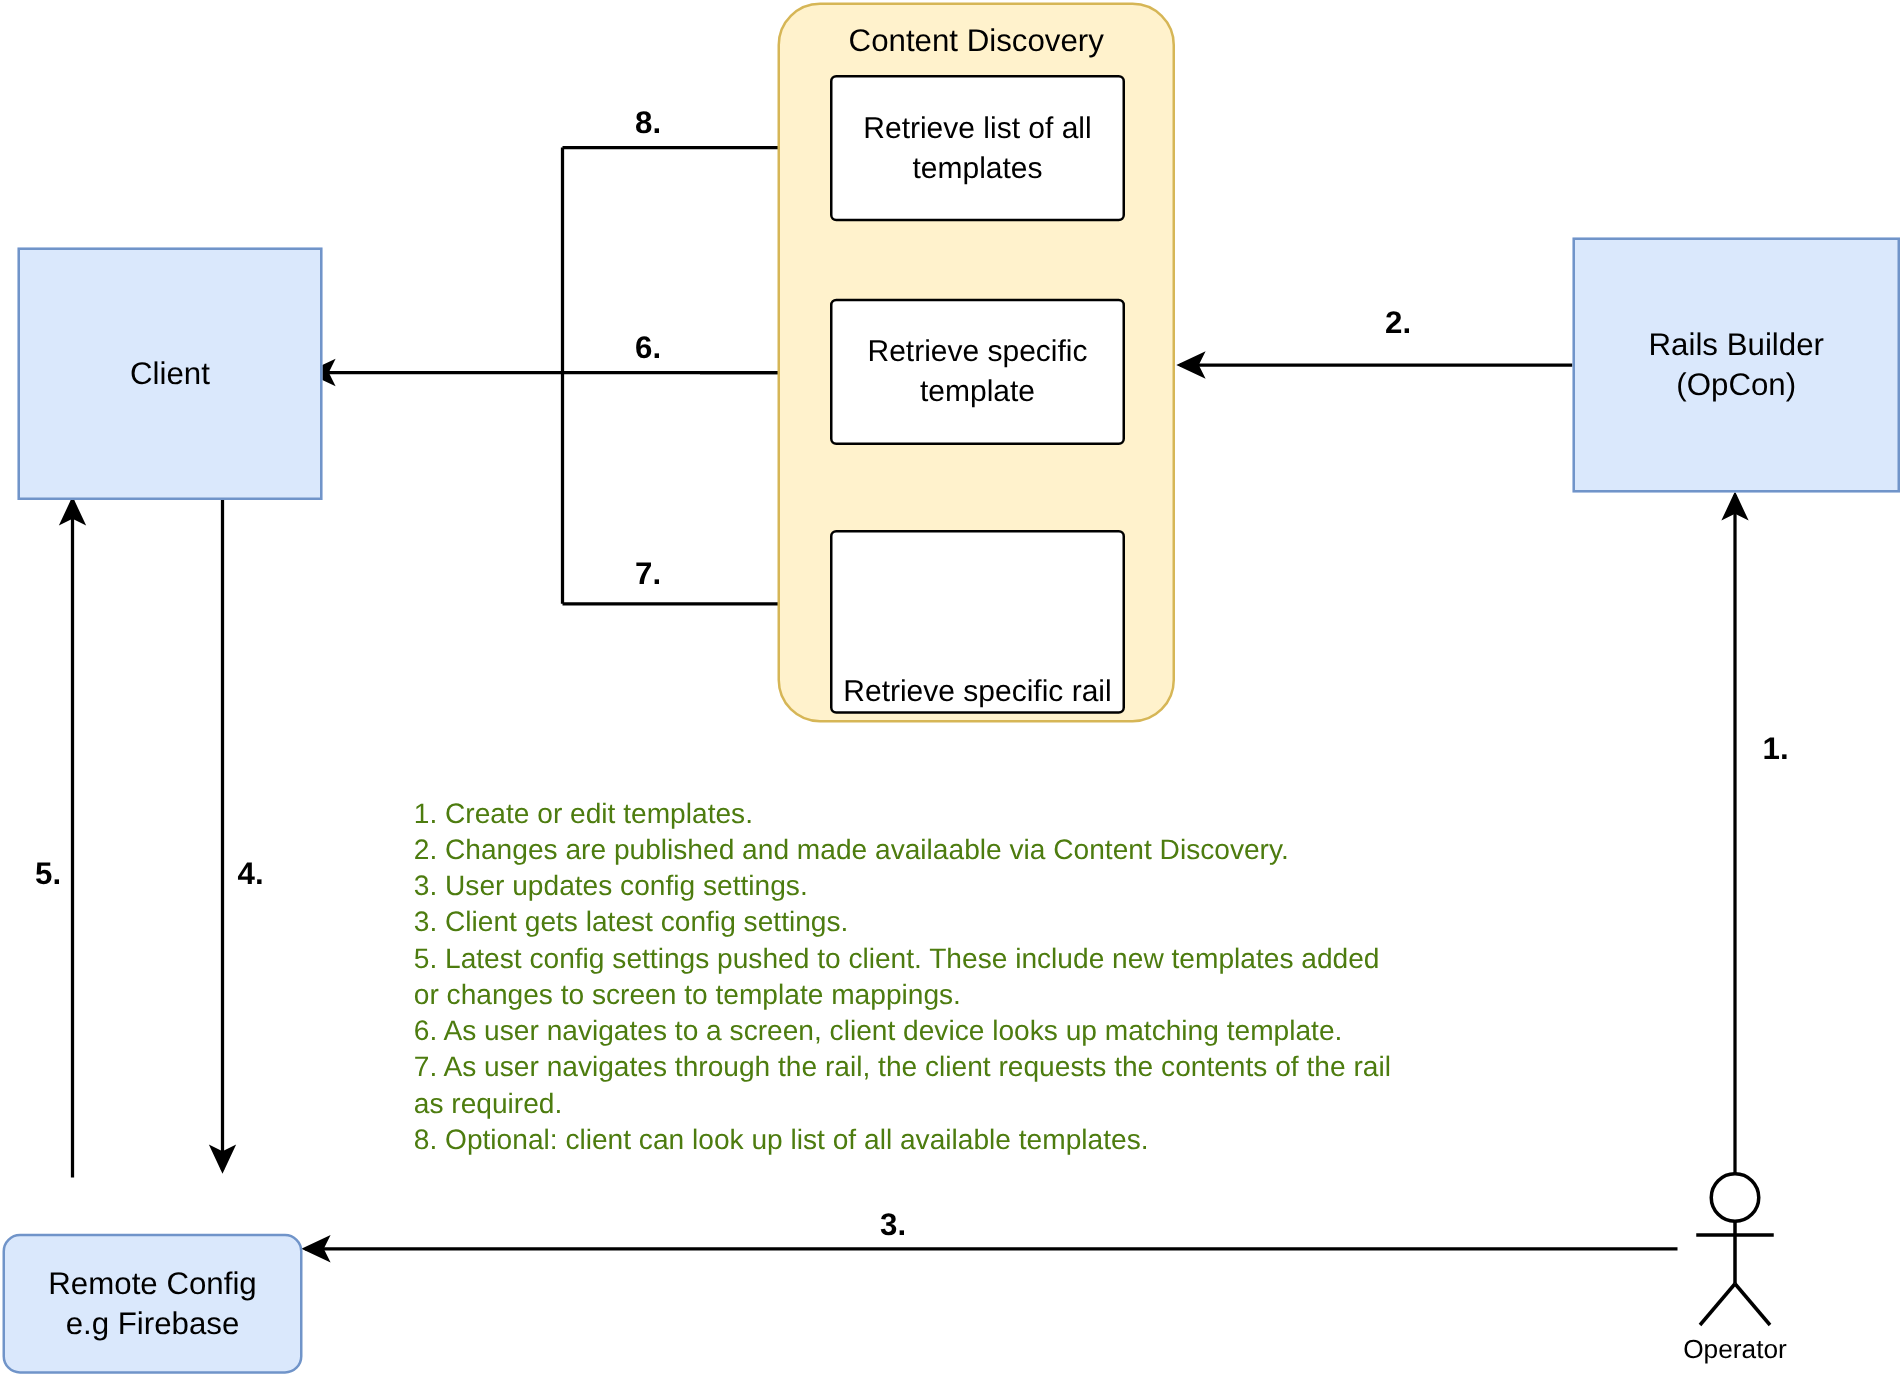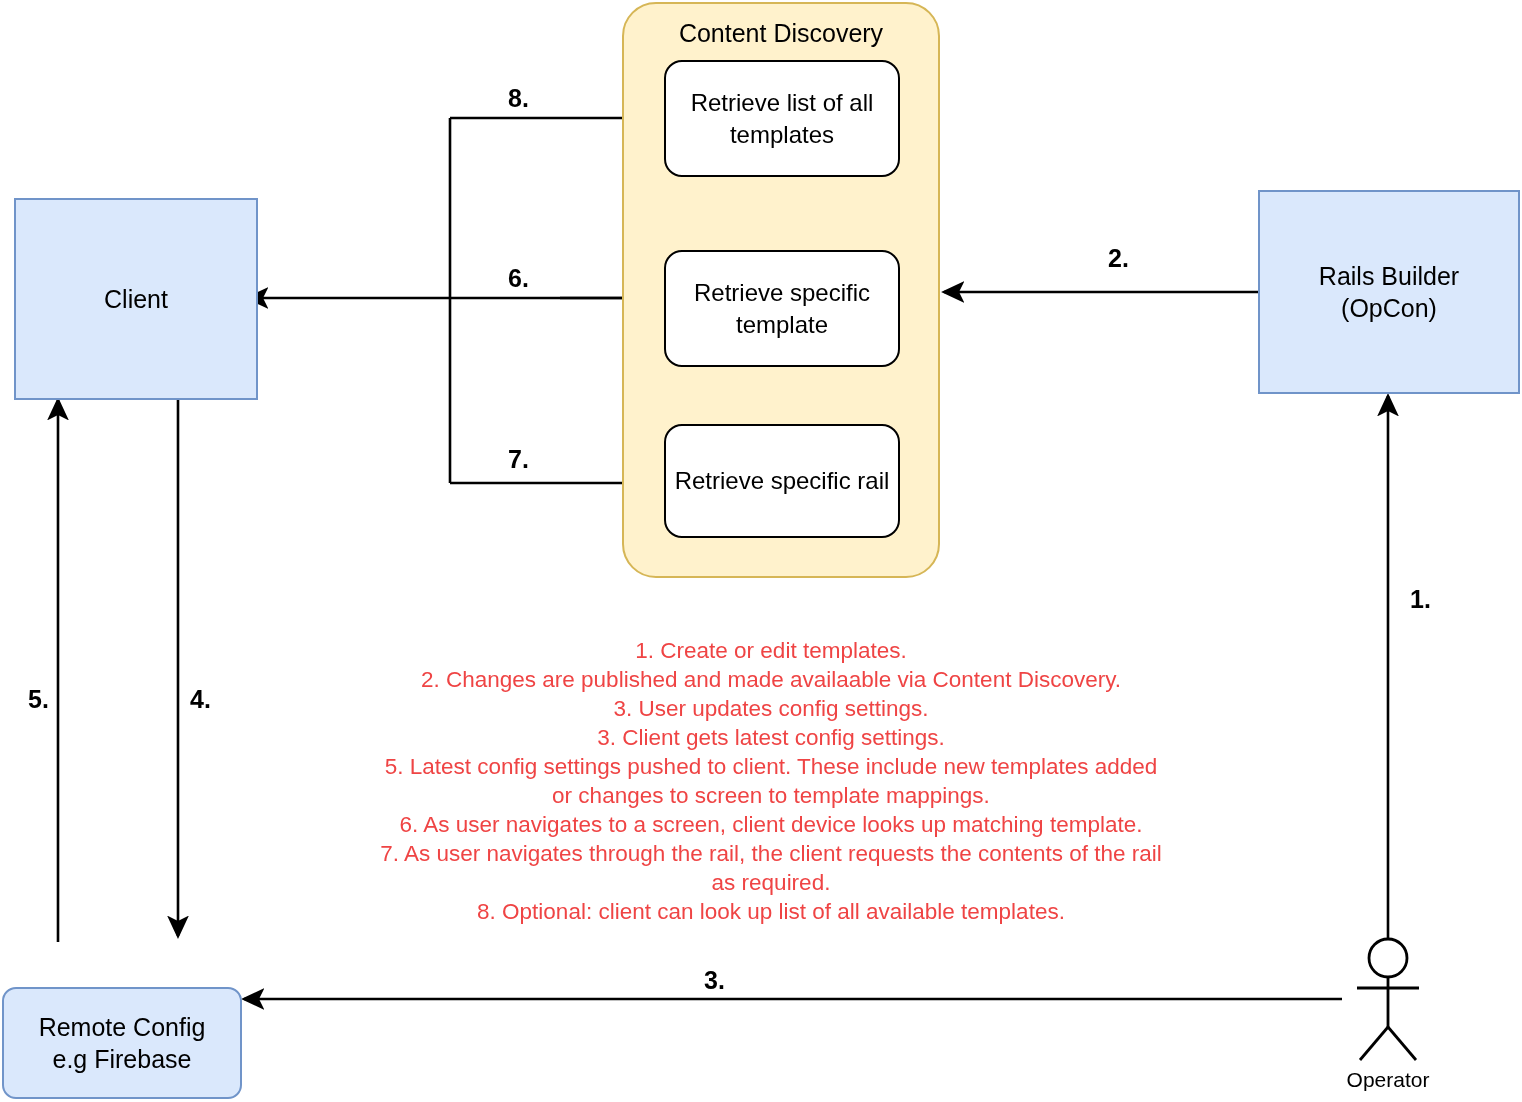--- a/index.html
+++ b/index.html
@@ -59,21 +59,21 @@
     width: 100%;
     text-align: center;
     font-size: 25px;
     color: #000;
   }
   .white-node {
     position: absolute;
     box-sizing: border-box;
     background: #ffffff;
     border: 2.5px solid #000000;
-    border-radius: 18px;
+    border-radius: 5px;
     display: flex;
     align-items: center;
     justify-content: center;
     text-align: center;
     font-size: 24px;
     line-height: 1.3;
     white-space: pre-line;
     color: #000;
   }
 
@@ -87,22 +87,21 @@
   }
 
   
   #legend {
     position: absolute;
     left: 331px;
     top: 636px;
     width: 880px;
     font-size: 22.5px;
     line-height: 29px;
-    color: #ef4444;
-    text-align: center;
+    color: #4d7c0f;
   }
   #legend div { white-space: pre-wrap; }
 
   
   #actor-label {
     position: absolute;
     font-size: 21px;
     text-align: center;
     color: #000;
     white-space: nowrap;
@@ -151,26 +150,26 @@
 
   <div class="group-box" style="left:622px; top:2px; width:318px; height:576px;">
     <div class="group-title" style="top:15px;">Content Discovery</div>
   </div>
 
   <div class="white-node" style="left:664px; top:60px; width:236px; height:117px;">
     <span>Retrieve list of all
 templates</span>
   </div>
 
-  <div class="white-node" style="left:664px; top:250px; width:236px; height:117px;">
+  <div class="white-node" style="left:664px; top:239px; width:236px; height:117px;">
     <span>Retrieve specific
 template</span>
   </div>
 
-  <div class="white-node" style="left:664px; top:424px; width:236px; height:114px;">
+  <div class="white-node" style="left:664px; top:424px; width:236px; height:147px;align-items:flex-end;">
     <span>Retrieve specific rail</span>
   </div>
 
   <div class="node blue-node" style="left:14px; top:198px; width:244px; height:202px;">
     <span>Client</span>
   </div>
 
   <div class="node blue-node rounded-blue" style="left:2px; top:939px; width:240px; height:112px;margin-top:48px;">
     <span>Remote Config
 e.g Firebase</span>

